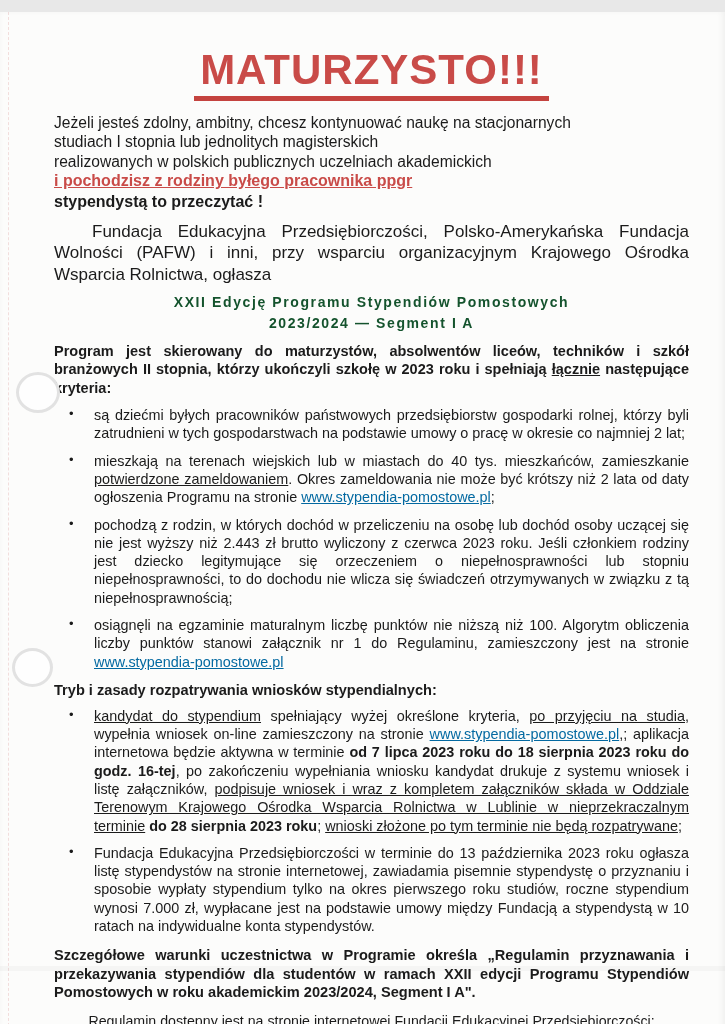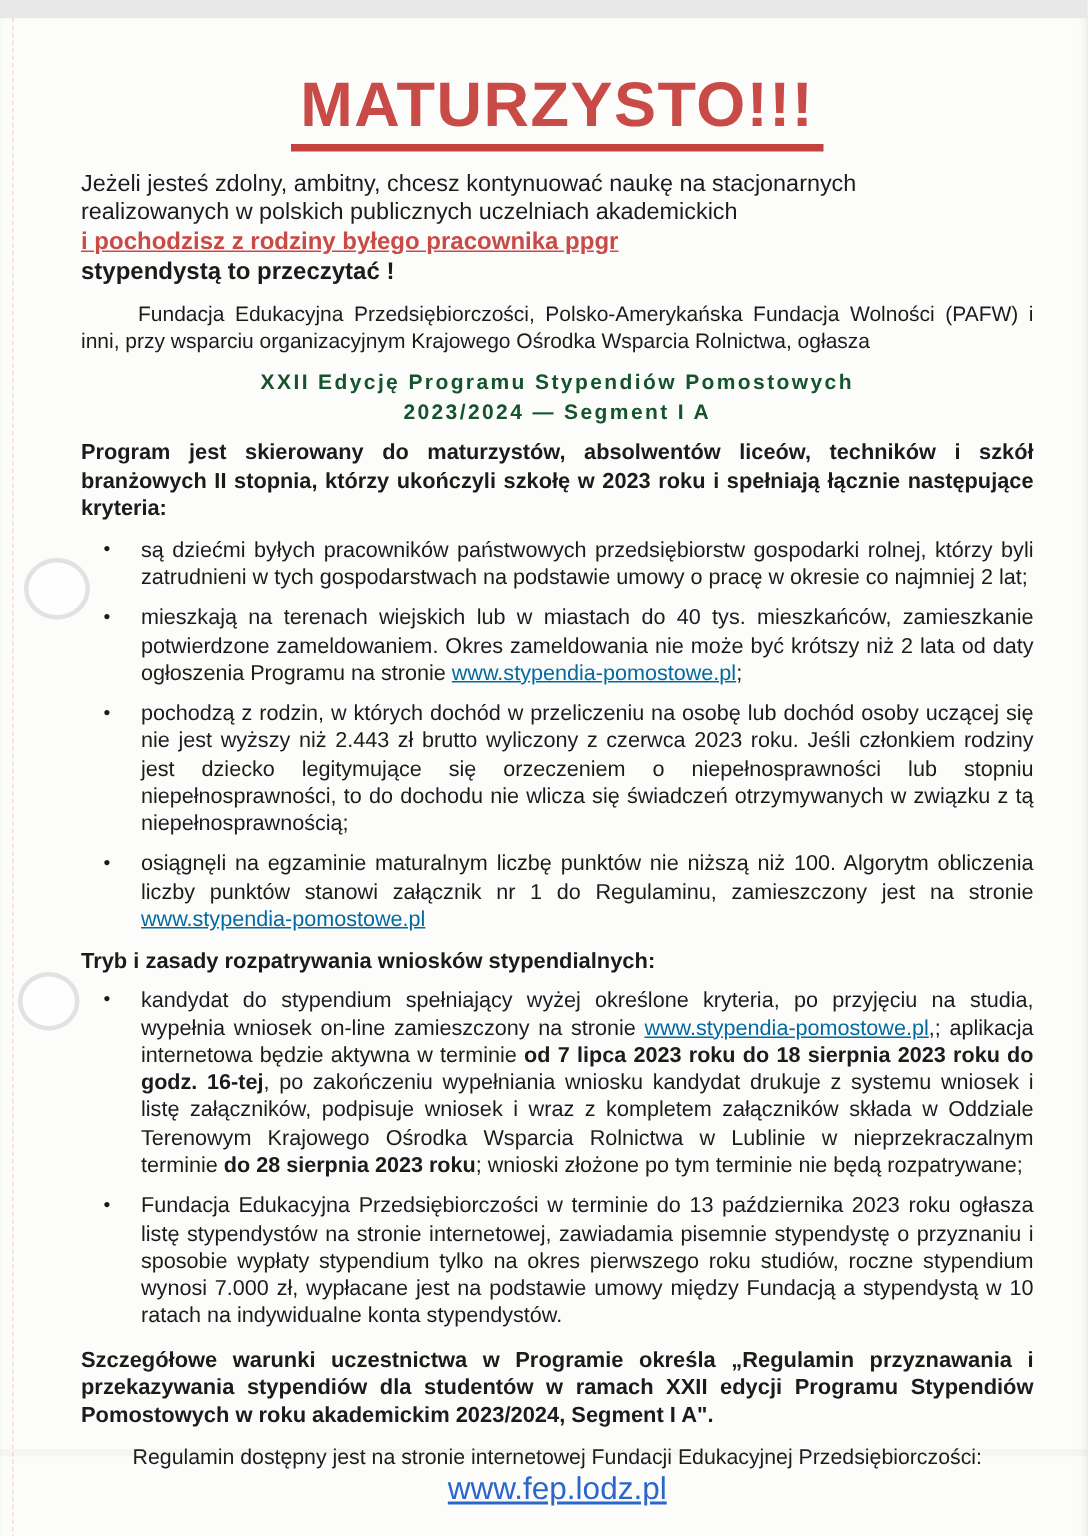--- a/index.html
+++ b/index.html
@@ -24,21 +24,21 @@
     border-bottom:5px solid #c4433f;
     padding:0 6px 2px 6px;
   }
 
   
   .intro{font-size:15.6px;line-height:1.24;}
   .intro-line{white-space:nowrap;}
   .intro-red{color:#c94b48;font-weight:bold;text-decoration:underline;font-size:16px;}
   .intro-bold{font-weight:bold;font-size:16px;margin-top:1px;}
 
-  .announce{margin:9px 0 0 0;text-indent:38px;text-align:justify;font-size:14px;line-height:1.27;}
+  .announce{margin:9px 0 0 0;text-indent:38px;text-align:justify;font-size:17px;line-height:1.27;}
 
   .edition{margin-top:7px;text-align:center;color:#14532d;font-weight:bold;
            font-size:14px;letter-spacing:1.6px;line-height:1.45;}
 
   .lead{margin:9px 0 0 0;font-weight:bold;text-align:justify;font-size:14.5px;line-height:1.27;}
 
   .bullets{margin:2px 0 0 0;padding:0;list-style:none;}
   .bullets li{position:relative;margin-top:9px;padding-left:40px;
               text-align:justify;font-size:14.4px;line-height:1.27;}
   .marker{position:absolute;left:15px;top:0;font-size:13px;}
@@ -46,21 +46,21 @@
   .section-head{margin:11px 0 0 0;font-weight:bold;font-size:14.6px;}
 
   .details{margin:11px 0 0 0;font-weight:bold;text-align:justify;font-size:14.6px;line-height:1.27;}
 
   .regulamin{margin:11px 0 0 0;text-align:center;font-size:14.2px;}
   .feplink-wrap{text-align:center;margin-top:1px;}
   .fep-link{font-size:21px;color:#2a66cc;text-decoration:underline;cursor:pointer;}
 
   
   .f-b{font-weight:bold;}
-  .f-u{}
+  .f-u{text-decoration:underline;}
   .f-l{color:#0369a1;text-decoration:underline;cursor:pointer;}
 
   
   .hole{position:absolute;border-radius:50%;background:#fefefe;border:3px solid #e2e2e2;}
   .hole-1{left:16px;top:360px;width:38px;height:35px;}
   .hole-2{left:12px;top:636px;width:35px;height:33px;}
   .edge-line{position:absolute;left:8px;top:0;height:100%;width:0;
              border-left:1px dashed rgba(214,140,140,.28);}
   .streak{position:absolute;left:0;top:954px;width:100%;height:5px;background:rgba(120,120,120,.05);}
 </style>
@@ -75,20 +75,21 @@
   <div class="streak"></div>
 
   <div class="content">
 
     <div class="title-wrap">
       <span class="doc-title">MATURZYSTO!!!</span>
     </div>
 
     <div class="intro">
       <div class="intro-line">Jeżeli jesteś zdolny, ambitny, chcesz kontynuować naukę na stacjonarnych</div>
+      <div class="intro-line">studiach I stopnia lub jednolitych magisterskich</div>
       <div class="intro-line">realizowanych w polskich publicznych uczelniach akademickich</div>
       <div>
         <span class="intro-red">i pochodzisz z rodziny byłego pracownika ppgr</span>
       </div>
       <div class="intro-bold">stypendystą to przeczytać !</div>
     </div>
 
     <p class="announce">Fundacja Edukacyjna Przedsiębiorczości, Polsko-Amerykańska Fundacja Wolności (PAFW) i inni, przy wsparciu organizacyjnym Krajowego Ośrodka Wsparcia Rolnictwa, ogłasza</p>
 
     <div class="edition">

